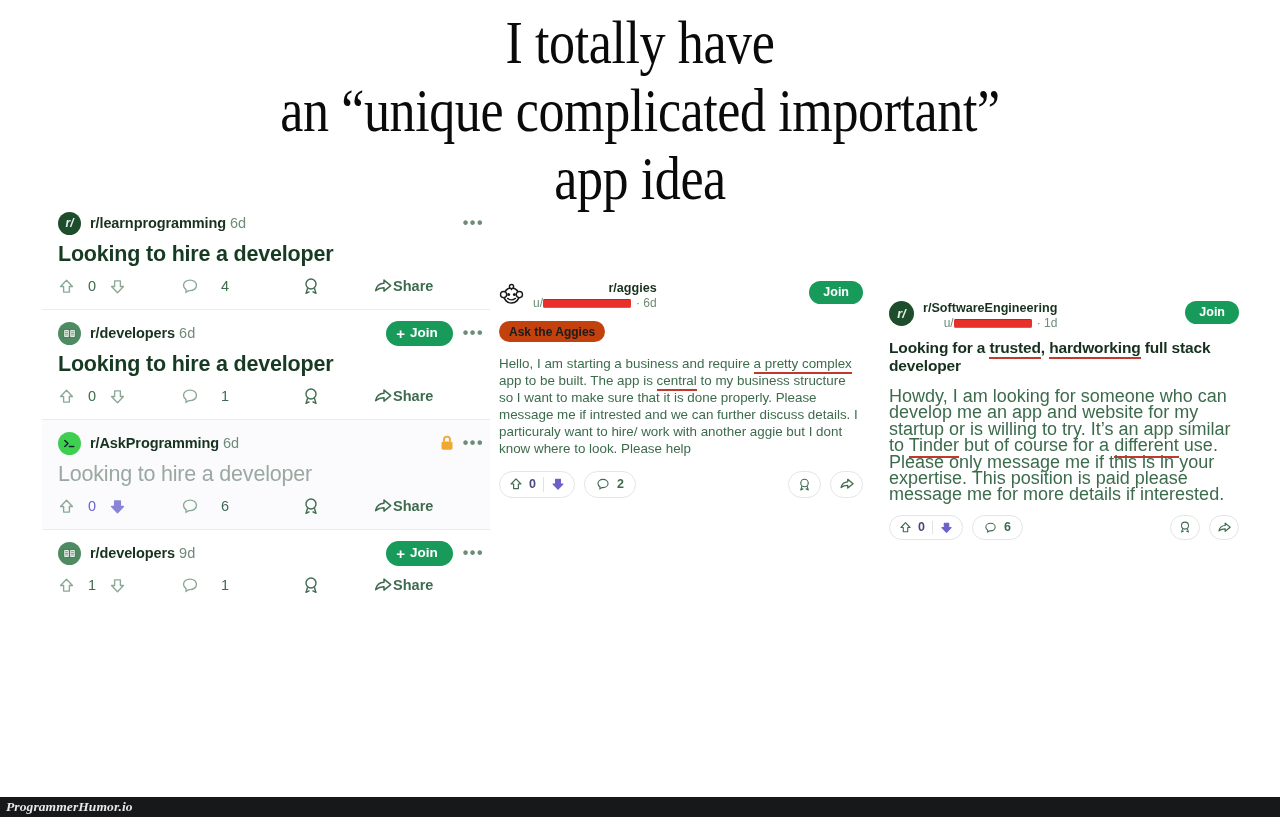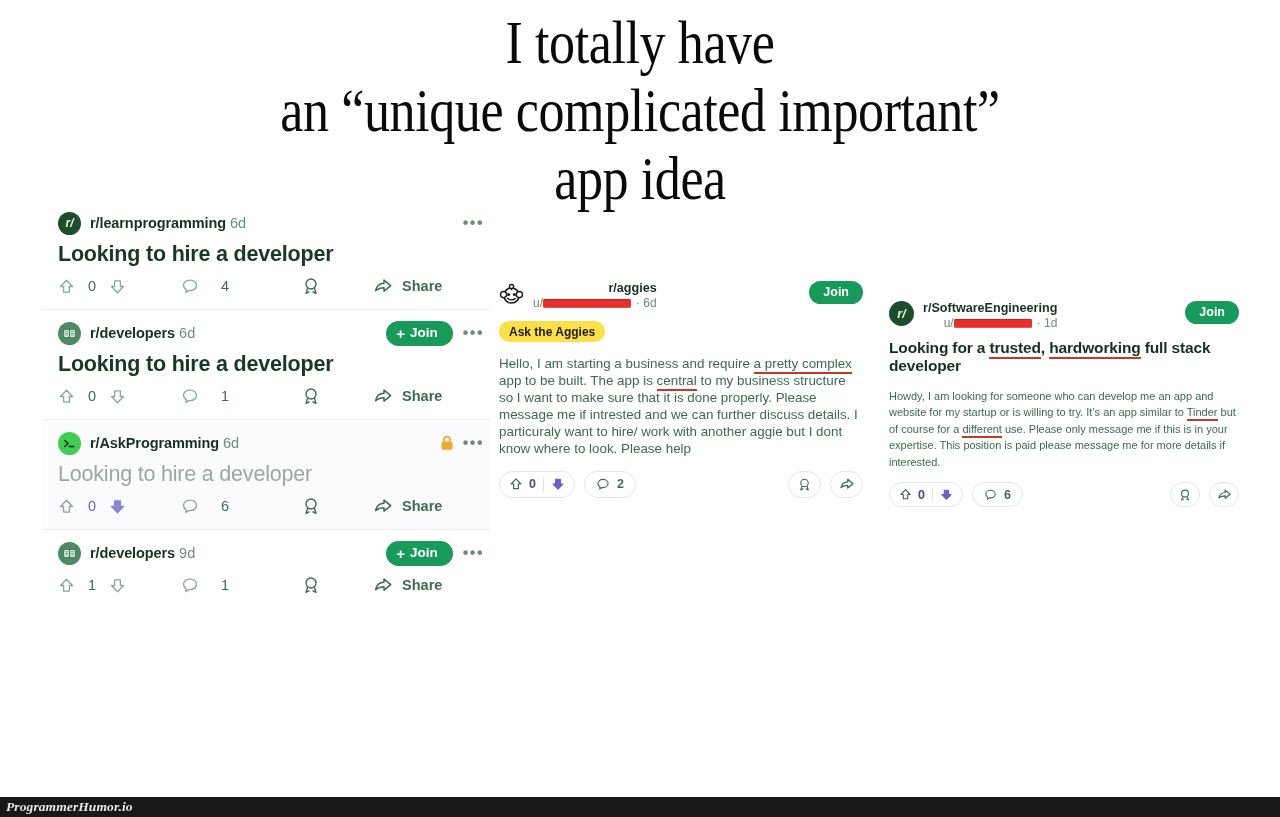--- a/index.html
+++ b/index.html
@@ -96,37 +96,37 @@
   }
   .lp-title.locked { color: #9aa8a0; font-weight: 500; }
   .lp-actions { display: flex; align-items: center; height: 34px; padding-left: 16px; font-size: 14.5px; color: #3e6b4e; }
   .lp-actions .vote { display: flex; align-items: center; }
   .lp-actions .score { width: 34px; text-align: center; color: #3e6b4e; }
   .lp-actions .score.dv { color: #6b61c9; }
   .lp-actions .cmt { display: flex; align-items: center; margin-left: 55px; }
   .lp-actions .cmt .n { margin-left: 22px; }
   .lp-actions .award { margin-left: 72px; }
   .lp-actions .share { display: flex; align-items: center; margin-left: 52px; }
-  .lp-actions .share .t { margin-left: 9px; font-weight: 600; color: #3e6b4e; }
+  .lp-actions .share .t { font-weight: 600; color: #3e6b4e; }
   .lock-ico { color: #f0a830; font-size: 15px; margin-right: 9px; }
 
   
   .card { position: absolute; }
   .card-head { display: flex; align-items: flex-start; }
   .card-head .avatar { width: 25px; height: 25px; margin-right: 9px; font-size: 12.5px; }
   .card-head .names { display: flex; flex-direction: column; line-height: 1.18; align-items: flex-end; }
   .card-head .sub { font-size: 12.6px; font-weight: 700; color: #17331f; }
   .card-head .row2 { font-size: 12px; display: flex; align-items: center; }
   .card-head .spacer { flex: 1 1 auto; }
   .card-head .join-btn { font-size: 12.5px; height: 23px; padding: 0 14px; }
 
   .card-title { font-weight: 700; color: #16301f; letter-spacing: -0.15px; }
   .flair {
     display: inline-block;
-    background: #fde047;
+    background: #c2410c;
     color: #1c1c1c;
     font-size: 12px;
     font-weight: 700;
     border-radius: 999px;
     padding: 3.5px 10px;
   }
   .card-body { color: #3c6b4c; }
 
   .pill-row { display: flex; align-items: center; }
   .pill {
@@ -145,21 +145,21 @@
   #card-mid .flair-wrap { margin-top: 11px; }
   #card-mid .card-body { font-size: 13.4px; line-height: 17.1px; margin-top: 13px; }
   #card-mid .pill-row { margin-top: 13px; }
   #card-mid .pill.votes { height: 27px; padding: 0 9px; }
   #card-mid .pill.cmts { height: 27px; padding: 0 11px; margin-left: 9px; }
   #card-mid .pill.icon-only { height: 27px; width: 33px; justify-content: center; }
 
   
   #card-right { left: 889px; top: 301px; width: 350px; }
   #card-right .card-title { font-size: 15.5px; line-height: 18px; margin-top: 9px; }
-  #card-right .card-body { font-size: 11px; line-height: 16.4px; margin-top: 13px; }
+  #card-right .card-body { font-size: 18px; line-height: 16.4px; margin-top: 13px; }
   #card-right .pill-row { margin-top: 12px; }
   #card-right .pill.votes { height: 25px; padding: 0 9px; }
   #card-right .pill.cmts { height: 25px; padding: 0 11px; margin-left: 9px; }
   #card-right .pill.icon-only { height: 25px; width: 30px; justify-content: center; }
 
   .spacer-flex { flex: 1 1 auto; }
 
   
   #watermark {
     position: absolute; left: 0; bottom: 0;

